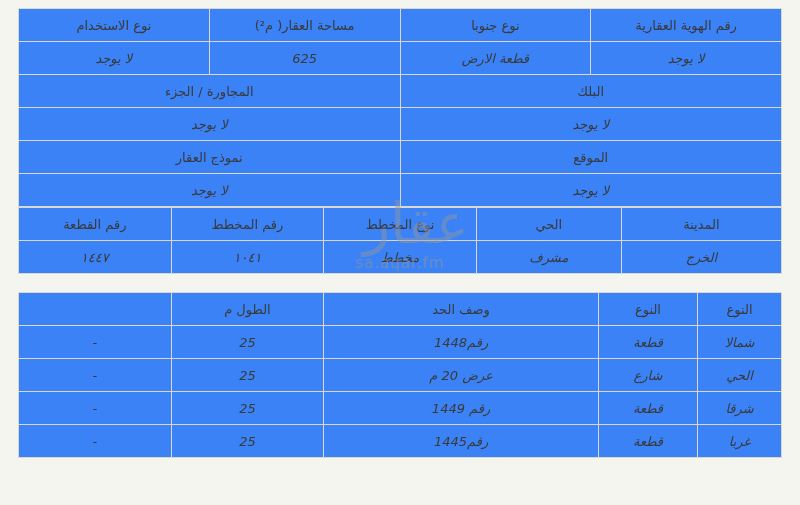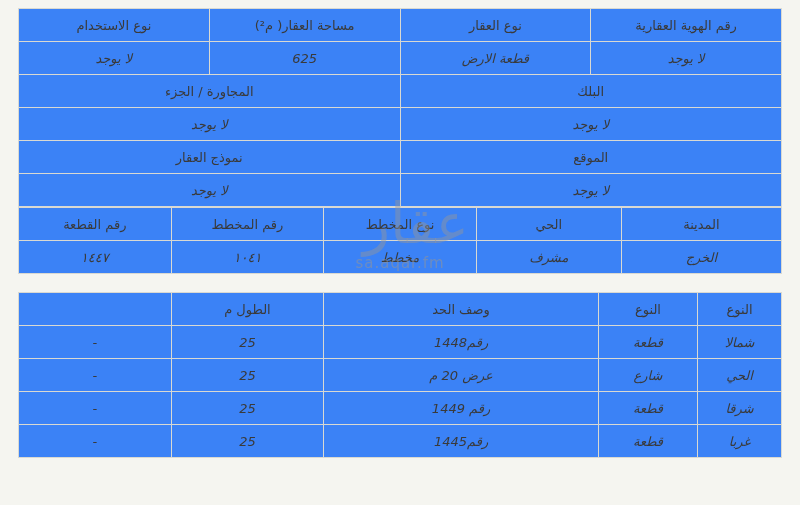--- a/index.html
+++ b/index.html
@@ -99,21 +99,21 @@
   <table class="doc-table">
     <colgroup>
       <col style="width:25%">
       <col style="width:25%">
       <col style="width:25%">
       <col style="width:25%">
     </colgroup>
     <tbody>
       <tr>
         <td class="hdr">رقم الهوية العقارية</td>
-        <td class="hdr">نوع العقار</td>
+        <td class="hdr">نوع جنوبا</td>
         <td class="hdr">مساحة العقار( م²)</td>
         <td class="hdr">نوع الاستخدام</td>
       </tr>
       <tr>
         <td class="val">لا يوجد</td>
         <td class="val">قطعة الارض</td>
         <td class="val">625</td>
         <td class="val">لا يوجد</td>
       </tr>
       <tr>

